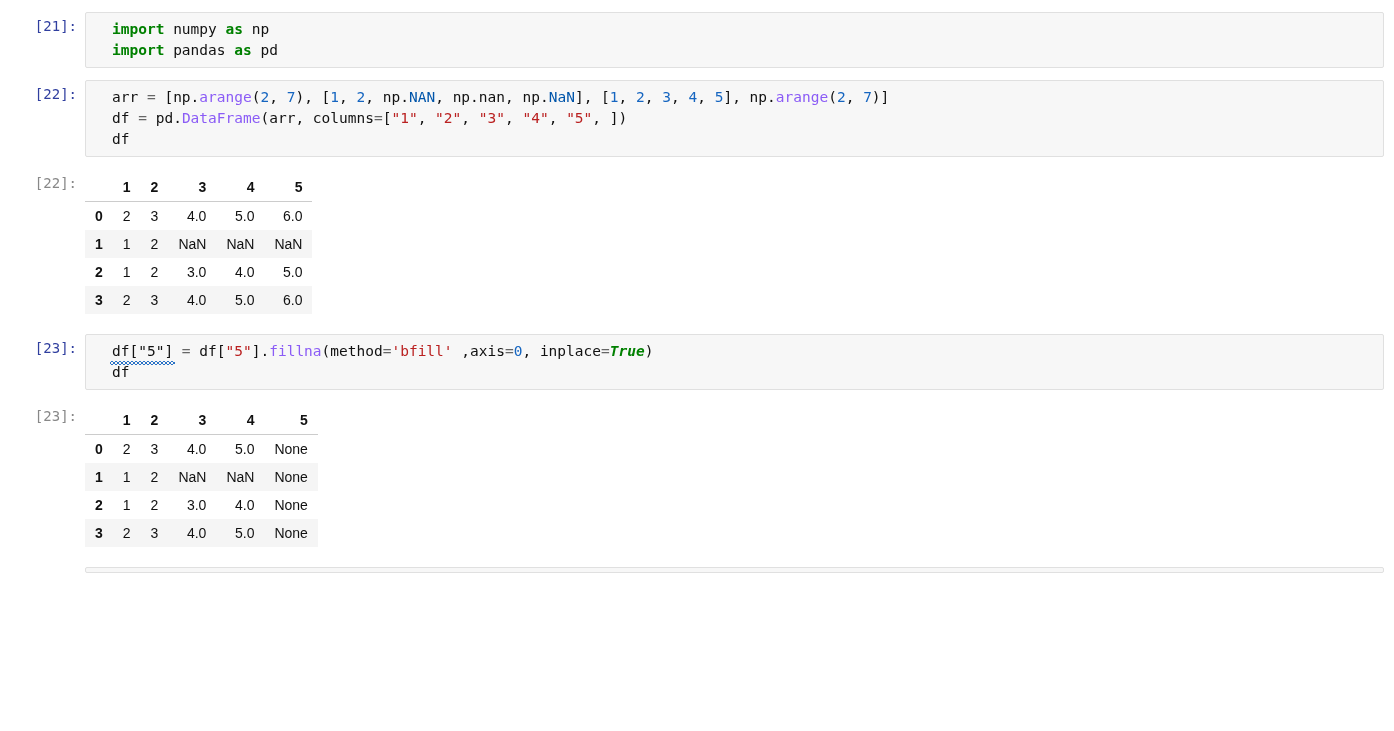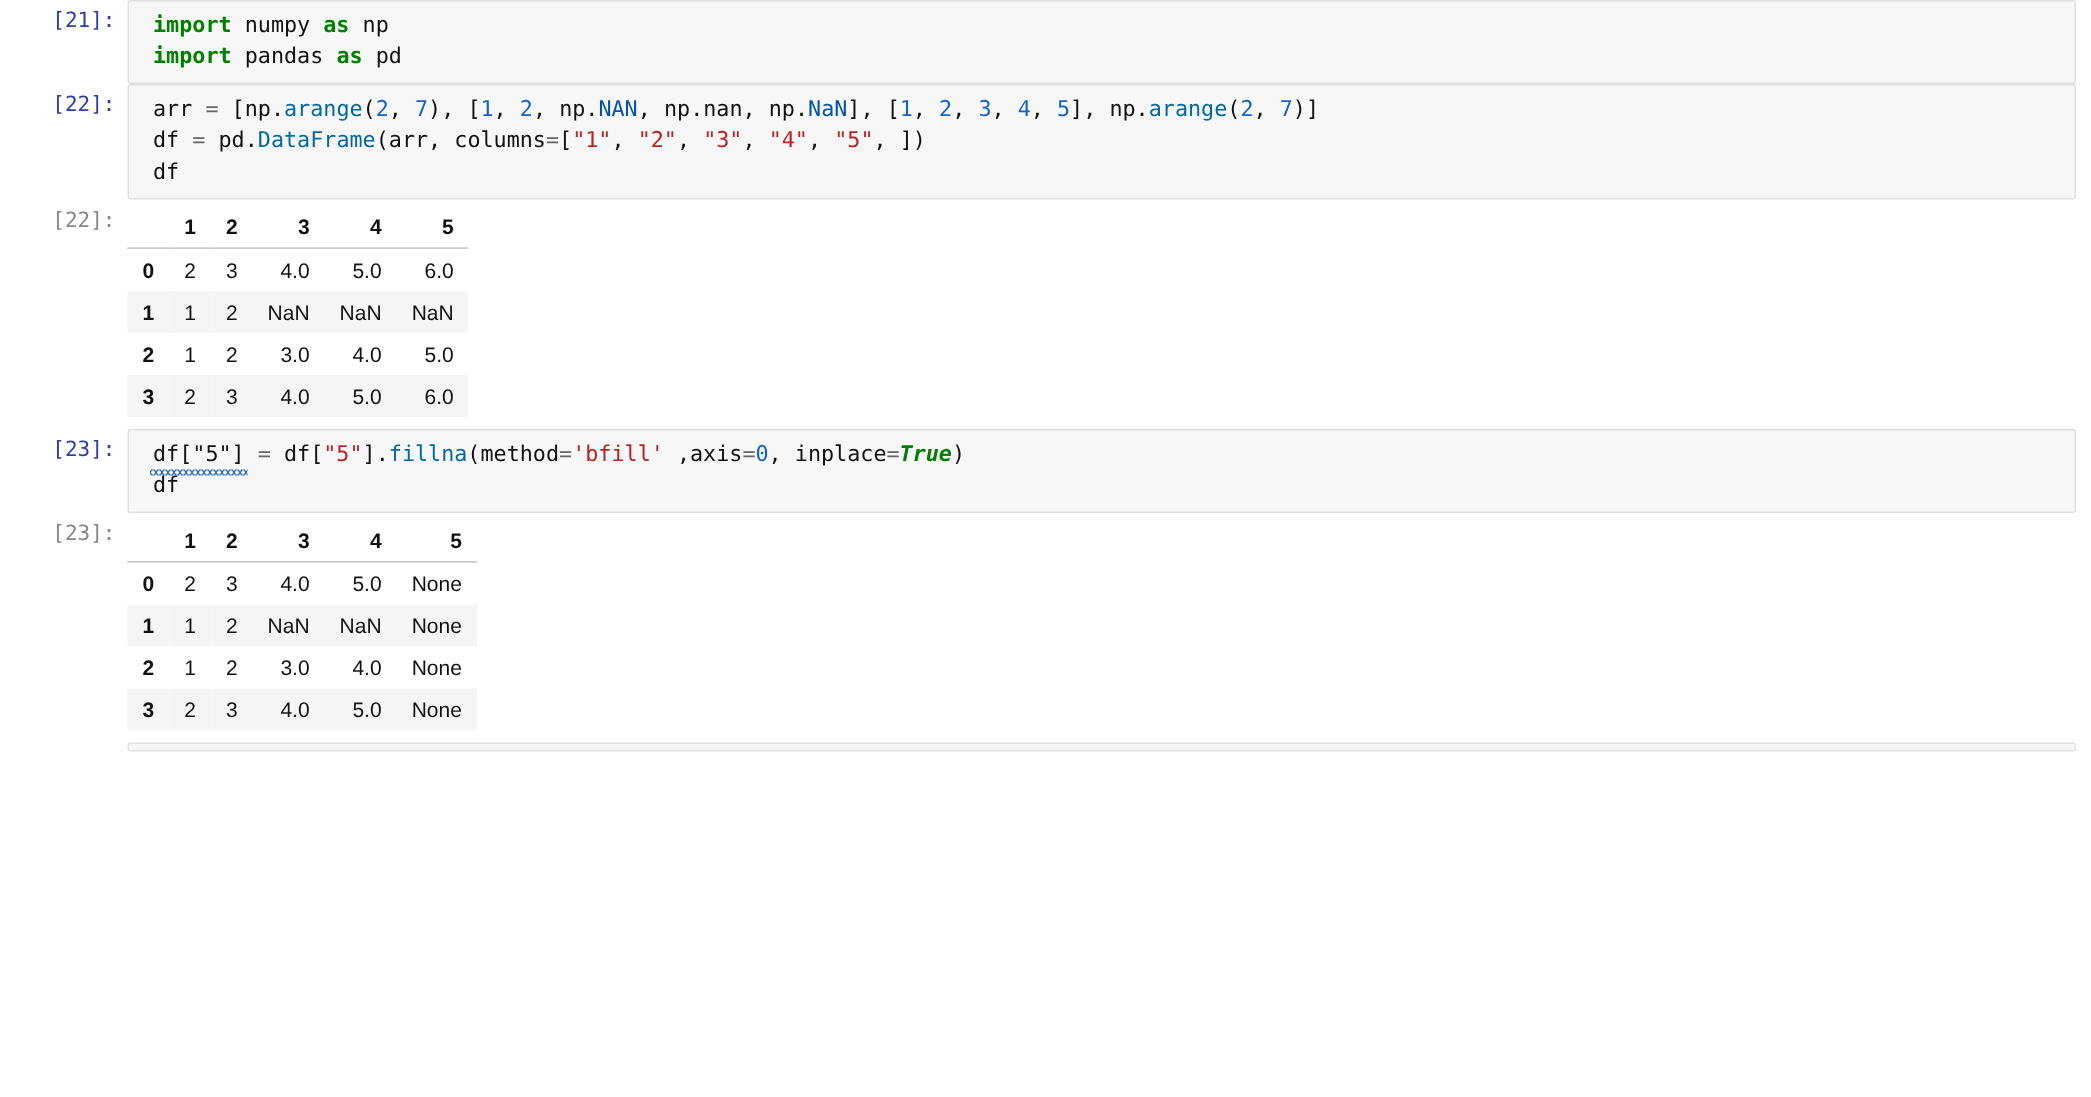--- a/index.html
+++ b/index.html
@@ -4,52 +4,52 @@
 <style>
   * { box-sizing: border-box; }
   body {
     margin: 0;
     padding: 0 10px 30px 10px;
     font-family: -apple-system, BlinkMacSystemFont, "Segoe UI", Helvetica, Arial, sans-serif;
     font-size: 14px;
     background: #fff;
     color: #111;
   }
-  .cell { display: flex; margin: 0 0; }
+  .cell { display: flex; margin: 12px 0; }
   .prompt {
     width: 75px;
     flex: 0 0 75px;
     text-align: right;
     padding: 6px 8px 0 0;
     font-family: "SFMono-Regular", Menlo, Consolas, "DejaVu Sans Mono", monospace;
     font-size: 14px;
     color: #303F9F;
   }
   .prompt.out { color: #888; }
   .cell-body { flex: 1; }
   .code-area {
     background: #f7f7f7;
     border: 1px solid #e0e0e0;
     border-radius: 2px;
-    padding: 6px 16px;
+    padding: 6px 26px;
     font-family: "SFMono-Regular", Menlo, Consolas, "DejaVu Sans Mono", monospace;
     font-size: 14.5px;
     line-height: 1.45;
     white-space: pre;
     overflow-x: auto;
     position: relative;
   }
   .code-area .line { display:block; }
   
   .tok-kw   { color: #008000; font-weight: bold; }  
   .tok-kw2  { color: #008000; font-weight: bold; font-style: italic; }  
   .tok-name { color: #111; }
   .tok-str  { color: #BA2121; }
   .tok-num  { color: #1565C0; }
-  .tok-func { color: #0369a1; text-align: right; }         
+  .tok-func { color: #8b5cf6; text-align: right; }         
   .tok-op   { color: #666; }
   .tok-punct{ color: #111; }
   .tok-attr { color: #0055aa; }
 
   table.df {
     border-collapse: collapse;
     font-size: 14px;
     margin: 4px 0 8px 0;
   }
   table.df thead th {

